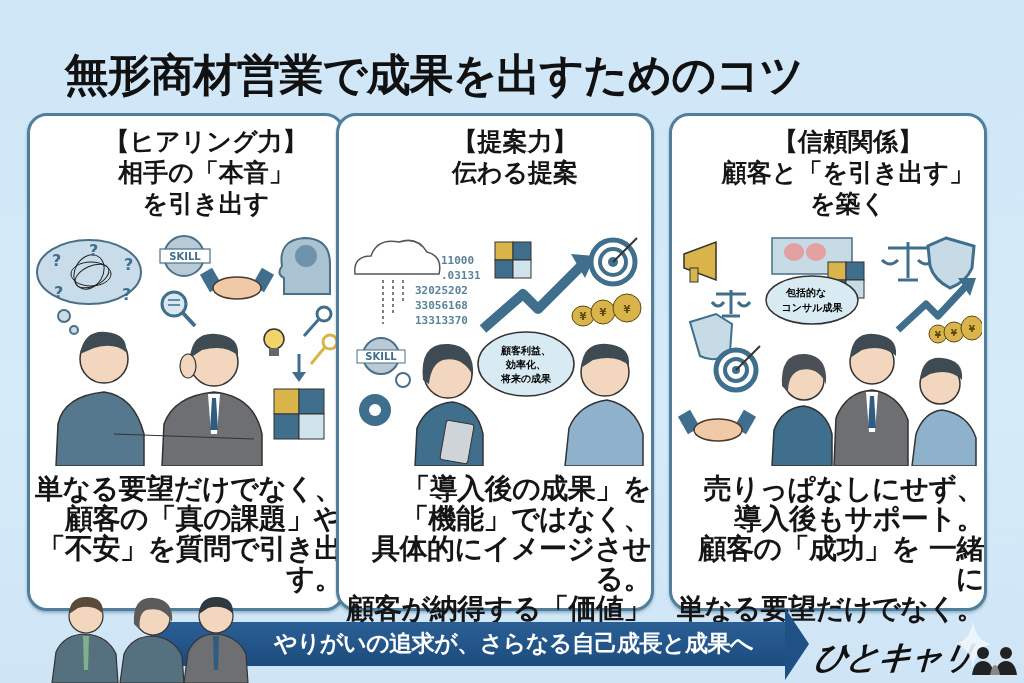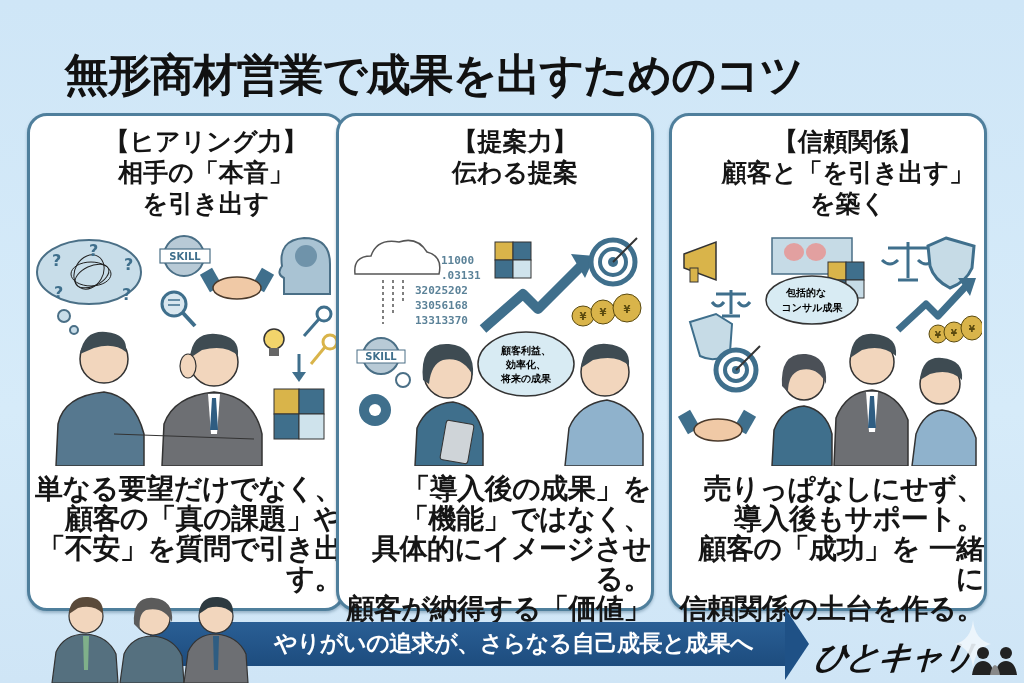--- a/index.html
+++ b/index.html
@@ -312,21 +312,21 @@
     <g>
       <circle cx="264" cy="150" r="20" fill="#f2d6bd" stroke="#333" stroke-width="1.5"></circle>
       <path d="M244 146 Q246 122 266 124 Q288 126 286 146 Q274 134 254 140 Z" fill="#3e4b52"></path>
       <path d="M236 232 L240 200 Q248 178 266 176 Q292 180 300 204 L300 232 Z" fill="#8fb2cc" stroke="#333" stroke-width="1.5"></path>
     </g>
   </svg>
   <div class="card-body">
     <div>売りっぱなしにせず、</div>
     <div>導入後もサポート。</div>
     <div>顧客の「成功」を 一緒に</div>
-    <div>信頼関係の土台を作る。</div>
+    <div>単なる要望だけでなく。</div>
   </div>
 </div>
 
 <div class="banner"></div>
 <div class="banner-arrow"></div>
 <div class="banner-text">やりがいの追求が、さらなる自己成長と成果へ</div>
 
 <svg class="people" viewBox="0 0 215 93">
   <g>
     <circle cx="38" cy="26" r="17" fill="#f2d6bd" stroke="#333" stroke-width="1.2"></circle>

